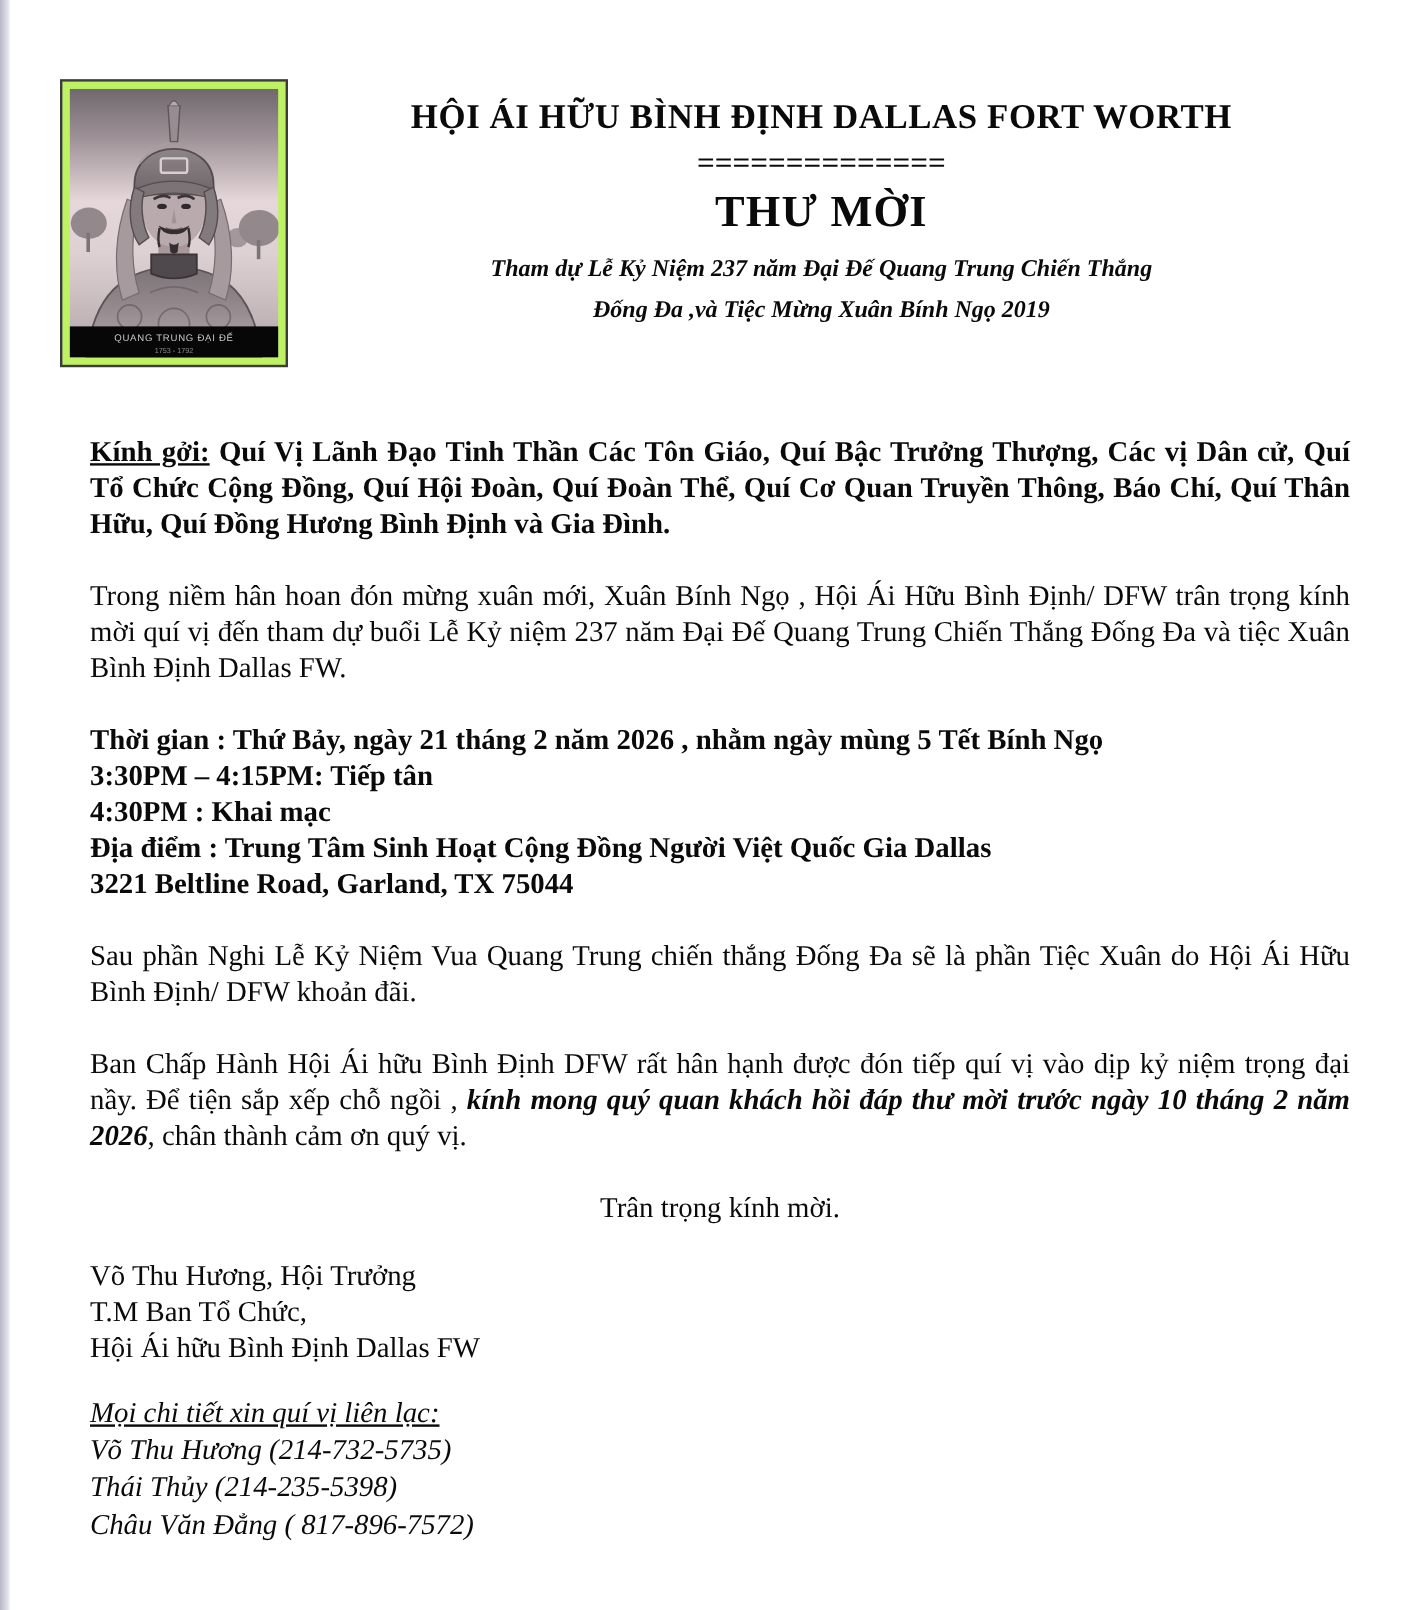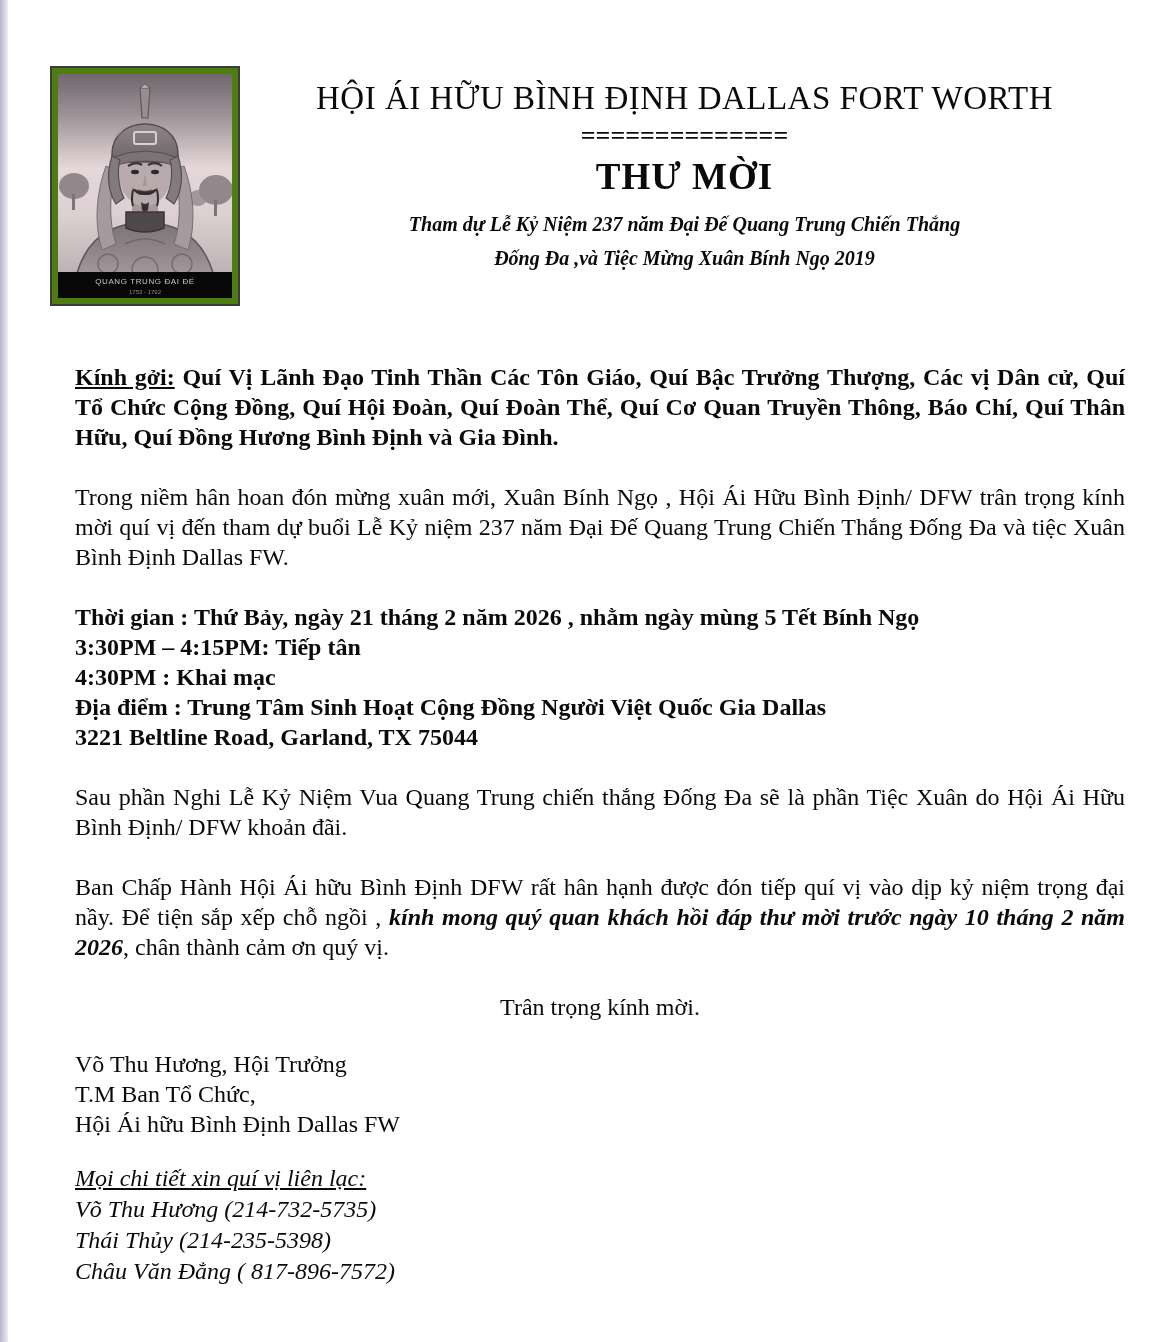--- a/index.html
+++ b/index.html
@@ -23,33 +23,33 @@
     display: flex;
     align-items: flex-start;
     padding: 66px 40px 0 50px;
   }
   .portrait-frame {
     flex: none;
     box-sizing: border-box;
     width: 190px;
     height: 240px;
     border: 2px solid #3c3c3c;
-    background: #4d7c0f;
+    background: #bef264;
     padding: 6px;
   }
   .portrait-frame svg { display: block; width: 100%; height: 100%; }
   .header-text {
     flex: 1;
     text-align: center;
     padding-top: 12px;
     line-height: 1;
   }
   .org-line {
-    font-size: 33px;
-    font-weight: normal;
+    font-size: 29px;
+    font-weight: bold;
     line-height: 41px;
     letter-spacing: 0.5px;
   }
   .divider-line {
     font-size: 26px;
     font-weight: bold;
     line-height: 22px;
     letter-spacing: 0px;
     margin-top: 6px;
   }

